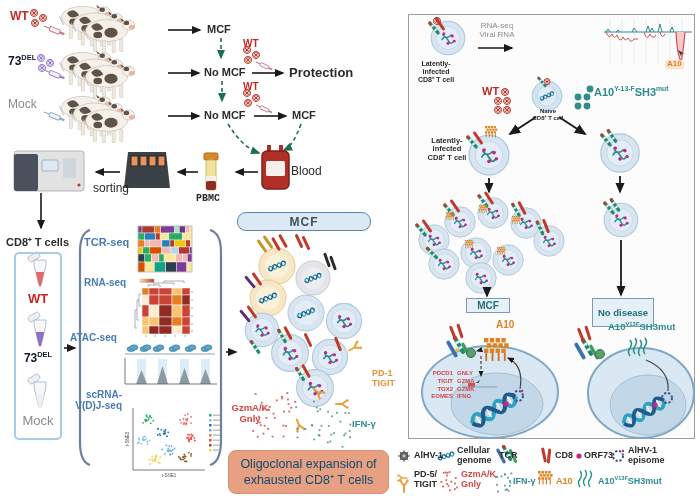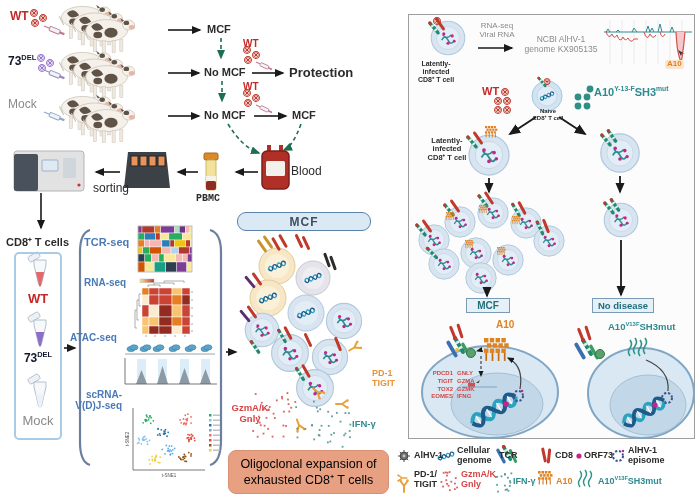--- a/index.html
+++ b/index.html
@@ -10,21 +10,21 @@
   .pre{white-space:pre-line;}
   .b{font-weight:bold;}
   .red{color:#c62828;} .purple{color:#0f172a;} .gray{color:#8a8a8a;}
   .blue{color:#4a7ab5;} .orange{color:#e8923d;} .teal{color:#2e8b8f;}
   .genered{color:#d64545;}
   .sup{font-size:62%;vertical-align:super;line-height:0;}
   .ctr{text-align:center;}
   .box{position:absolute;z-index:2;box-sizing:border-box;}
   #mcf-header{background:#dbe9f4;border:1.5px solid #5b82a8;border-radius:9px;
               color:#3f4f5f;font-weight:bold;display:flex;align-items:center;justify-content:center;letter-spacing:1px;}
-  #conclusion{background:#e8a083;border:1px solid #d98f72;border-radius:8px;color:#000000;
+  #conclusion{background:#e8a083;border:1px solid #d98f72;border-radius:8px;color:#0c4a6e;
               display:flex;align-items:center;justify-content:center;text-align:center;}
   #right-panel{background:#fcfcfd;border:1.5px solid #9e9e9e;z-index:0;}
   .bluebox{background:#e6f0f7;border:1.2px solid #7a9ab5;color:#1f6f7a;font-weight:bold;
            display:flex;align-items:center;justify-content:center;}
   #tube-box{border:2px solid #a8cbe8;border-radius:5px;background:transparent;}
   #a10-track{background:#fbe4cb;padding:0 2px;border-radius:2px;}
 </style>
 </head>
 <body>
 
@@ -928,34 +928,32 @@
 Gnly</div>
   <div class="t b teal" style="left:352px;top:419px;font-size:9.5px;">IFN-γ</div>
   <div id="conclusion" class="box pre" style="left:228px;top:450px;width:161px;height:44px;font-size:12.5px;">Oligoclonal expansion of
 exhausted CD8⁺ T cells</div>
 
   <div class="t b pre ctr" style="left:412px;top:60px;width:48px;font-size:7px;">Latently-
 infected
 CD8⁺ T cell</div>
   <div class="t gray pre ctr" style="left:474px;top:22px;width:46px;font-size:8px;">RNA-seq
 Viral RNA</div>
-  <div class="t gray pre ctr" style="left:518px;top:35px;width:86px;font-size:8.5px;">NCBI AlHV-1
-genome KX905135</div>
   <div id="a10-track" class="t b" style="left:665px;top:60px;font-size:8px;color:#e0821f;">A10</div>
   <div class="t b red" style="left:482px;top:85px;font-size:11px;">WT</div>
   <div class="t b pre ctr" style="left:528px;top:108px;width:40px;font-size:6px;">Naive
 CD8⁺ T cell</div>
   <div class="t b teal" style="left:594px;top:86px;font-size:11px;"><span>A10</span><span class="sup">Y-13-F</span><span>SH3</span><span class="sup">mut</span></div>
   <div class="t b pre ctr" style="left:424px;top:137px;width:46px;font-size:7.5px;">Latently-
 infected
 CD8⁺ T cell</div>
   <div class="bluebox box" style="left:466px;top:298px;width:44px;height:15px;font-size:10px;">
       <span>MCF</span>
     </div>
-  <div class="bluebox box" style="left:592px;top:298px;width:62px;height:15px;font-size:9.5px;">
+  <div class="bluebox box" style="left:592px;top:298px;width:62px;height:29px;font-size:9.5px;">
       <span>No disease</span>
     </div>
   <div class="t b" style="left:496px;top:319px;font-size:10px;color:#e0821f;">A10</div>
   <div class="t b teal" style="left:608px;top:322px;font-size:9.5px;"><span>A10</span><span class="sup">V13F</span><span>SH3mut</span></div>
   <div class="t b genered pre" style="left:427px;top:370px;font-size:6px;line-height:1.3;text-align:right;width:26px;">PDCD1
 TIGIT
 TOX2
 EOMES</div>
   <div class="t b genered pre" style="left:457px;top:370px;font-size:6px;line-height:1.3;">GNLY
 GZMA
@@ -963,21 +961,21 @@
 IFNG</div>
 
   <div class="t b" style="left:414px;top:450px;font-size:9px;">AlHV-1</div>
   <div class="t b pre" style="left:457px;top:445px;font-size:9px;">Cellular
 genome</div>
   <div class="t b" style="left:499px;top:450px;font-size:9px;">TCR</div>
   <div class="t b" style="left:555px;top:450px;font-size:9px;">CD8</div>
   <div class="t b" style="left:584px;top:450px;font-size:9px;">ORF73</div>
   <div class="t b pre" style="left:628px;top:445px;font-size:9px;">AlHV-1
 episome</div>
-  <div class="t b pre" style="left:414px;top:469px;font-size:9px;">PD-1/
+  <div class="t b pre" style="left:414px;top:469px;font-size:9px;">PD-5/
 TIGIT</div>
   <div class="t b genered pre" style="left:461px;top:469px;font-size:9px;">GzmA/K
 Gnly</div>
   <div class="t b teal" style="left:513px;top:476px;font-size:9px;">IFN-γ</div>
   <div class="t b" style="left:556px;top:476px;font-size:9px;color:#e0821f;">A10</div>
   <div class="t b teal" style="left:598px;top:476px;font-size:9px;"><span>A10</span><span class="sup">V13F</span><span>SH3mut</span></div>
 
 </div>
 
 </body></html>

